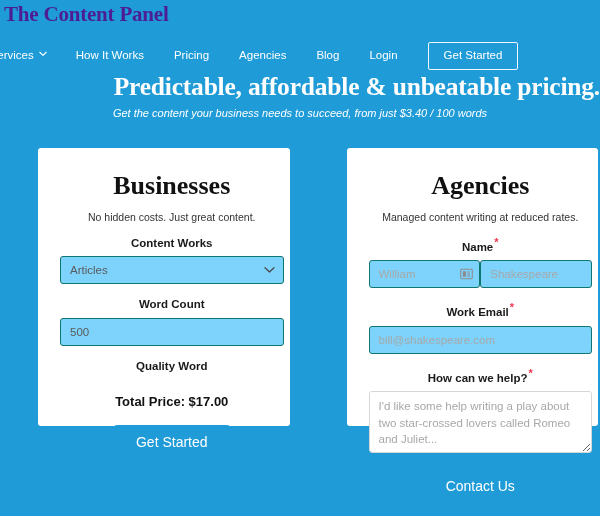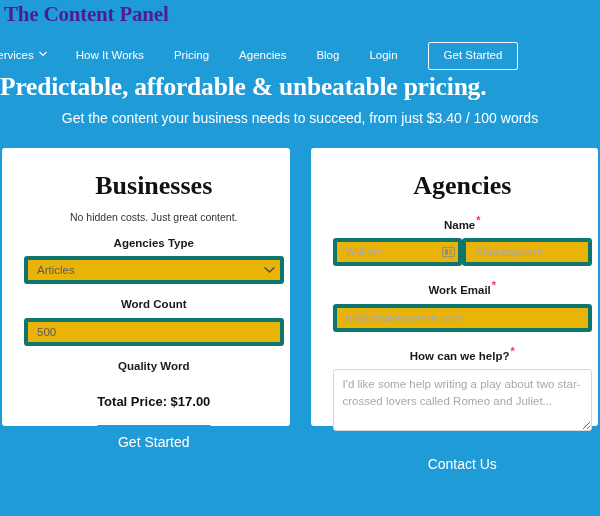--- a/index.html
+++ b/index.html
@@ -71,58 +71,60 @@
     background: transparent;
     cursor: pointer;
     line-height: 1;
     font-family: "Liberation Sans", sans-serif;
   }
   .hero-title {
     position: absolute;
     top: 55px;
     left: 0;
     width: 600px;
-    text-align: left;
+    text-align: right;
     font-family: "Liberation Serif", "DejaVu Serif", serif;
     font-weight: bold;
     font-size: 25.5px;
     color: #ffffff;
     letter-spacing: -0.2px;
     z-index: 2;
     white-space: nowrap;
   }
   .hero-sub {
     position: absolute;
     top: 96px;
     left: 0;
     width: 600px;
     text-align: center;
-    font-size: 14px;
-    color: #ffffff;
-    white-space: nowrap;
+    font-size: 11px;
+    color: #ffffff;
+    white-space: nowrap;
+    font-style: italic;
   }
 
   
   .cards {
     position: absolute;
     top: 148px;
     left: 0;
     width: 600px;
     height: 368px;
     display: flex;
     gap: 21px;
     padding: 0 2px;
   }
   .card {
     background: #ffffff;
     border-radius: 3px;
     flex: 1 1 0;
     padding: 18px 6px 0 22px;
     min-width: 0;
     height: 278px;
+    margin-left: 36px;
   }
   .card-title {
     text-align: center;
     font-family: "Liberation Serif", "DejaVu Serif", serif;
     font-weight: bold;
     font-size: 26px;
     color: #111111;
     margin: 6px 0 0 0;
     line-height: 1.1;
   }
@@ -147,23 +149,23 @@
     font-size: 11px;
     vertical-align: super;
     font-weight: bold;
     margin-left: 1px;
     line-height: 1;
   }
 
   .ctrl {
     width: 100%;
     height: 28px;
-    border: 4px solid #0f766e;
+    border: 1px solid #0f766e;
     border-radius: 3px;
-    background: #eab308;
+    background: #7dd3fc;
     font-family: "Liberation Sans", sans-serif;
     font-size: 11.5px;
     color: #5a5a5a;
     padding: 0 9px;
     outline: none;
     display: block;
   }
   .select-wrap { position: relative; }
   select.ctrl {
     appearance: none;
@@ -281,21 +283,21 @@
   <p class="hero-sub">Get the content your business needs to succeed, from just $3.40 / 100 words</p>
 </div>
 
 <div class="cards">
 
   <section class="card">
     <h2 class="card-title">Businesses</h2>
     <p class="card-sub">No hidden costs. Just great content.</p>
 
     <div class="field">
-      <div class="field-label">Agencies Type</div>
+      <div class="field-label">Content Works</div>
       <div class="select-wrap">
         <select class="ctrl">
           <option>Articles</option>
         </select>
         <span class="select-arrow">
           <svg viewBox="0 0 11 7" width="11" height="7" aria-hidden="true">
             <path d="M1 1.3 L5.5 5.5 L10 1.3" fill="none" stroke="#4a4a4a" stroke-width="1.3" stroke-linecap="round" stroke-linejoin="round"></path>
           </svg>
         </span>
       </div>
@@ -312,20 +314,21 @@
 
     <div class="total-price">Total Price: $17.00</div>
 
     <div class="submit-wrap">
       <button class="btn-primary" type="button">Get Started</button>
     </div>
   </section>
 
   <section class="card">
     <h2 class="card-title">Agencies</h2>
+    <p class="card-sub">Managed content writing at reduced rates.</p>
 
     <div class="field">
       <div class="field-label">
         <span>Name</span><span class="req">*</span>
       </div>
       <div class="name-row">
         <div class="name-cell">
           <input class="ctrl" type="text" placeholder="William" style="">
           <span class="autofill-icon">
             <svg viewBox="0 0 14 12" width="13" height="11" aria-hidden="true">

